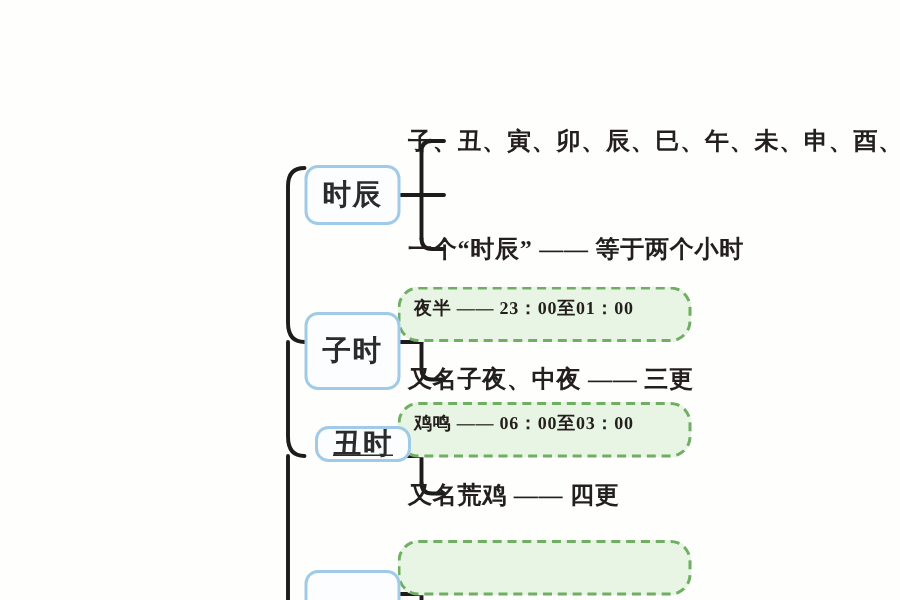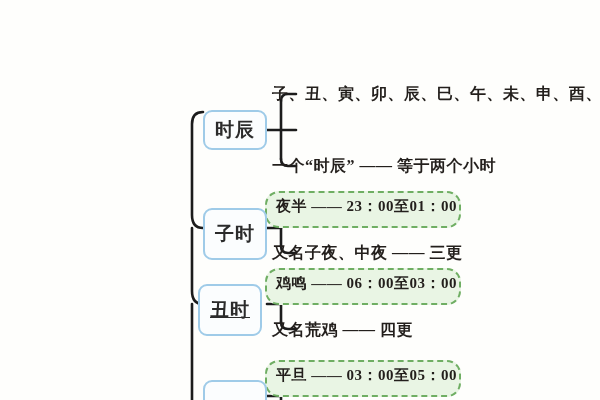--- a/index.html
+++ b/index.html
@@ -54,21 +54,21 @@
   .leaf {
     position: absolute;
     white-space: nowrap;
     font-size: 16px;
     color: #231f1c;
     font-family: "Liberation Serif", "DejaVu Serif", serif;
     font-weight: 600;
     letter-spacing: 0.5px;
   }
   .leaf.small {
-    font-size: 15px;
+    font-size: 12px;
     text-align: right;
   }
 </style>
 </head>
 <body>
 
 <div id="root">
 
   <svg class="layer-svg" viewBox="0 0 600 400" xmlns="http://www.w3.org/2000/svg">
     <g fill="none" stroke="#1c1c1c" stroke-width="2.6" stroke-linecap="round" stroke-linejoin="round">
@@ -103,32 +103,31 @@
   </svg>
 
   <div class="callout" style="left:265px; top:191px; width:196px; height:37px;"></div>
   <div class="callout" style="left:265px; top:268px; width:196px; height:37px;"></div>
   <div class="callout" style="left:265px; top:360px; width:196px; height:37px;"></div>
 
   <div class="node" style="left:203px; top:110px; width:64px; height:40px;">时辰</div>
 
   <div class="node" style="left:203px; top:208px; width:64px; height:52px;">子时</div>
 
-  <div class="node" style="left:198px; top:284px; width:64px; height:52px;text-decoration:underline;">丑时</div>
+  <div class="node" style="left:210px; top:284px; width:64px; height:24px;text-decoration:underline;">丑时</div>
 
   <div class="node" style="left:203px; top:380px; width:64px; height:40px;"></div>
 
   <div class="leaf" style="left:272px; top:84px;">子、丑、寅、卯、辰、巳、午、未、申、酉、戌、亥</div>
 
 
   <div class="leaf" style="left:272px; top:156px;">一个“时辰” —— 等于两个小时</div>
 
   <div class="leaf small" style="left:276px; top:197px;">夜半 —— 23：00至01：00</div>
 
   <div class="leaf" style="left:272px; top:243px;font-family:Liberation Serif, serif;">又名子夜、中夜 —— 三更</div>
 
   <div class="leaf small" style="left:276px; top:274px;">鸡鸣 —— 06：00至03：00</div>
 
   <div class="leaf" style="left:272px; top:320px;text-align:right;">又名荒鸡 —— 四更</div>
 
-  <div class="leaf small" style="left:276px; top:366px;">平旦 —— 03：00至05：00</div>
 
 </div>
 
 </body></html>

